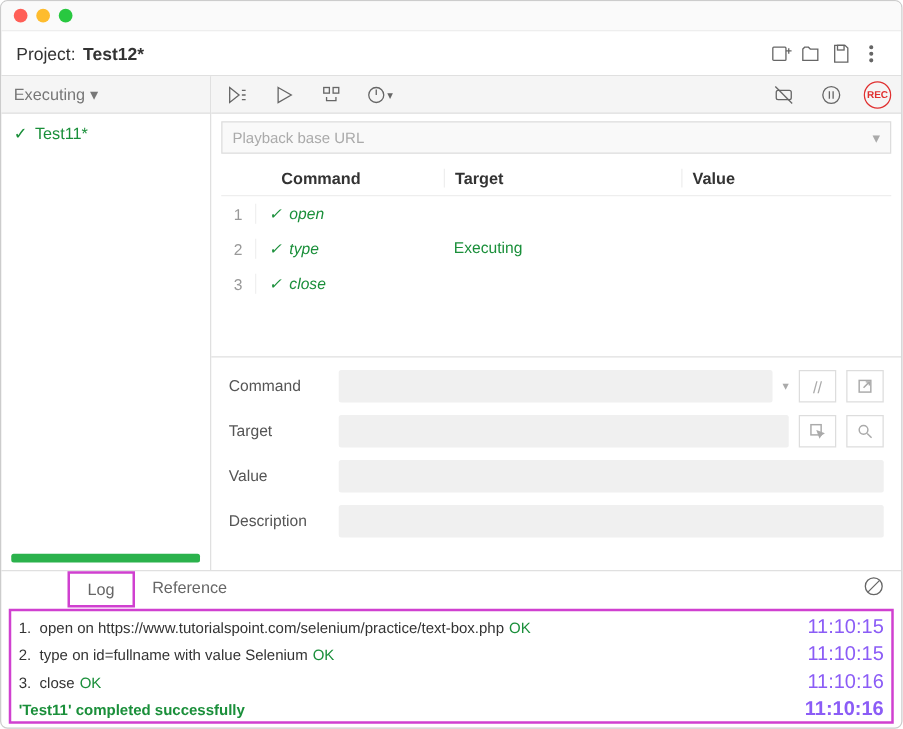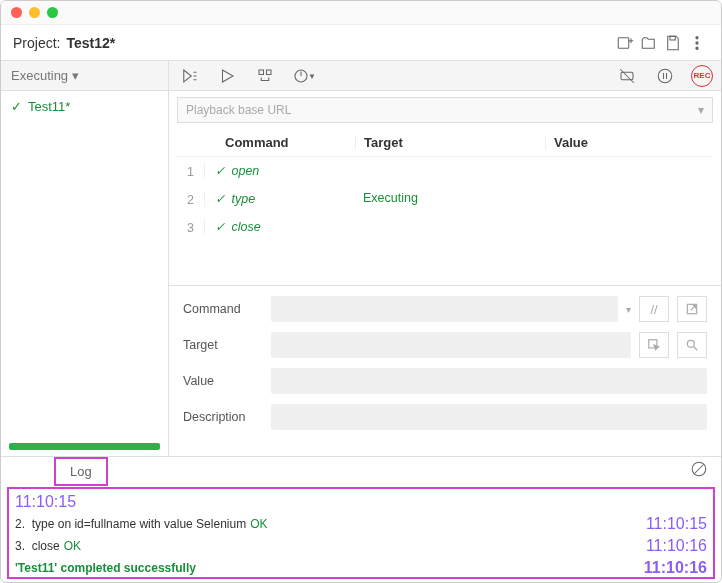--- a/index.html
+++ b/index.html
@@ -252,30 +252,32 @@
         <label>Description</label>
         <input class="einput" style="">
       </div>
     </div>
   </div>
 </div>
 
 <div class="logsection">
   <div class="tabbar">
     <div class="tab active">Log</div>
+    <div class="tab">Reference</div>
     <div class="spacer"></div>
     <div class="iconbtn">
         <svg viewBox="0 0 24 24" width="16" height="16" stroke="#999" fill="none" stroke-width="1.5">
           <circle cx="12" cy="12" r="9"></circle>
           <line x1="6" y1="18" x2="18" y2="6"></line>
         </svg>
       </div>
   </div>
   <div class="logbody">
     <div class="logline">
+      <span class="ltext"><span>1.</span>&nbsp;&nbsp;<span>open on https://www.tutorialspoint.com/selenium/practice/text-box.php</span><span class="ok">OK</span></span>
       <span class="ltime">11:10:15</span>
     </div>
     <div class="logline">
       <span class="ltext"><span>2.</span>&nbsp;&nbsp;<span>type on id=fullname with value Selenium</span><span class="ok">OK</span></span>
       <span class="ltime">11:10:15</span>
     </div>
     <div class="logline">
       <span class="ltext"><span>3.</span>&nbsp;&nbsp;<span>close</span><span class="ok">OK</span></span>
       <span class="ltime">11:10:16</span>
     </div>

